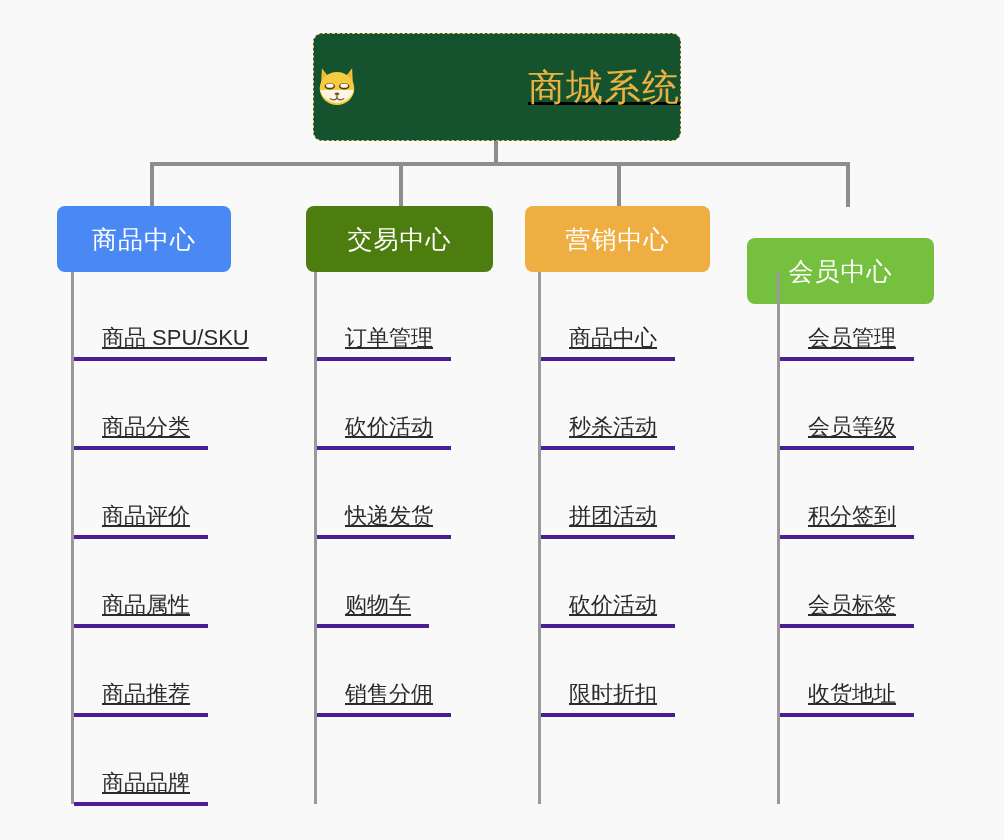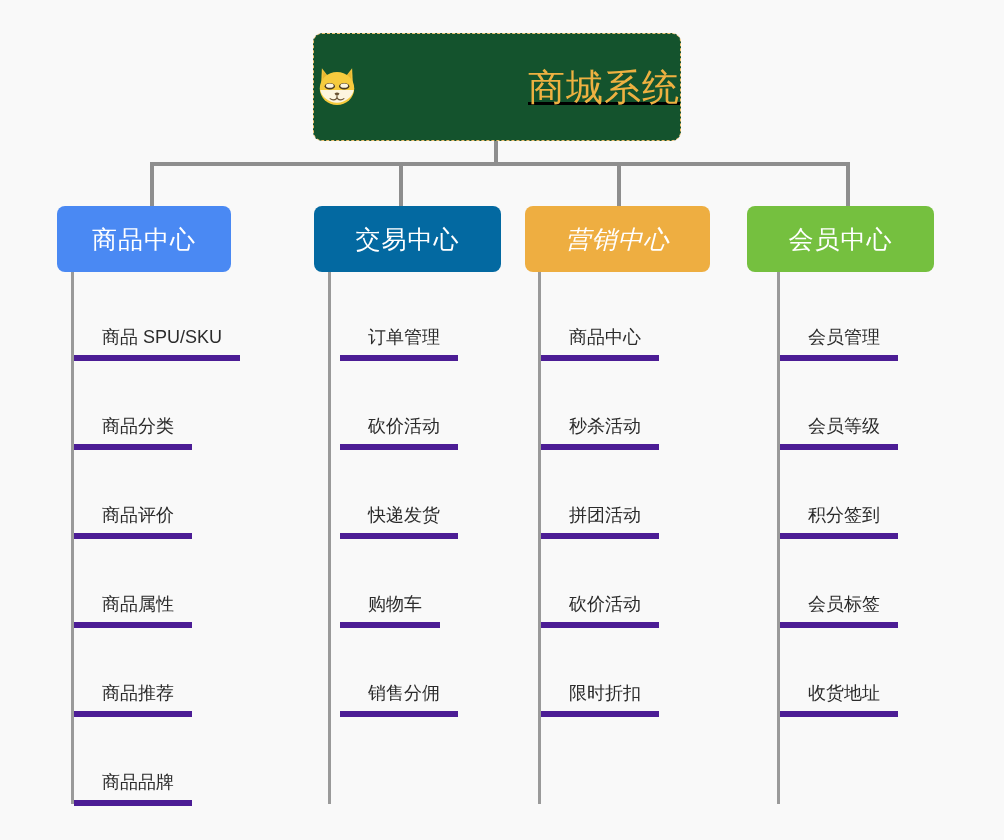--- a/index.html
+++ b/index.html
@@ -110,26 +110,27 @@
   .leaf {
     position: relative;
     height: 89px;
     box-sizing: border-box;
     display: flex;
     align-items: flex-end;
     padding-left: 3px;
   }
   .leaf-inner {
     display: inline-block;
-    border-bottom: 6px solid #4c1d95;
+    border-bottom: 4px solid #4c1d95;
     padding: 0 18px 6px 28px;
     color: #2b2b2b;
-    font-size: 18px;
+    font-size: 22px;
     line-height: 1.2;
     white-space: nowrap;
+    text-decoration: underline;
   }
 </style>
 </head>
 <body style="background: rgb(249, 249, 249);">
 
 <div id="chart-root">
 
   <div class="root-node">
     <span class="shiba-icon">
       <svg viewBox="0 0 64 64" width="46" height="46" aria-hidden="true">
@@ -156,27 +157,27 @@
   <div class="conn conn-v-root"></div>
   <div class="conn conn-h-main"></div>
   <div class="conn conn-drop d1"></div>
   <div class="conn conn-drop d2"></div>
   <div class="conn conn-drop d3"></div>
   <div class="conn conn-drop d4"></div>
 
   <div class="cat-box" id="cat-0" style="left: 57px; width: 174px; background: rgb(74, 137, 243);">
     <span>商品中心</span>
   </div>
-  <div class="cat-box" id="cat-1" style="left: 306px; width: 187px; background: #0369a1; margin-left: 8px;">
+  <div class="cat-box" id="cat-1" style="left: 306px; width: 187px; background: #4d7c0f;">
     <span>交易中心</span>
   </div>
-  <div class="cat-box" id="cat-2" style="left: 525px; width: 185px; background: rgb(238, 174, 65); font-style: italic;">
+  <div class="cat-box" id="cat-2" style="left: 525px; width: 185px; background: rgb(238, 174, 65);">
     <span>营销中心</span>
   </div>
-  <div class="cat-box" id="cat-3" style="left: 747px; width: 187px; background: rgb(117, 192, 63);">
+  <div class="cat-box" id="cat-3" style="left: 747px; width: 187px; background: rgb(117, 192, 63); margin-top: 32px;">
     <span>会员中心</span>
   </div>
 
   <div class="column" id="col-0" style="left: 71px;">
     <div class="col-trunk" style="height: 532px;"></div>
   <div class="leaf">
         <span class="leaf-inner">商品 SPU/SKU</span>
       </div>
       <div class="leaf">
         <span class="leaf-inner">商品分类</span>
@@ -187,21 +188,21 @@
       <div class="leaf">
         <span class="leaf-inner">商品属性</span>
       </div>
       <div class="leaf">
         <span class="leaf-inner">商品推荐</span>
       </div>
       <div class="leaf">
         <span class="leaf-inner">商品品牌</span>
       </div>
     </div>
-  <div class="column" id="col-1" style="left: 328px; padding-left: 9px;">
+  <div class="column" id="col-1" style="left: 314px;">
     <div class="col-trunk" style="height: 532px;"></div>
   <div class="leaf">
         <span class="leaf-inner">订单管理</span>
       </div>
       <div class="leaf">
         <span class="leaf-inner">砍价活动</span>
       </div>
       <div class="leaf">
         <span class="leaf-inner">快递发货</span>
       </div>

